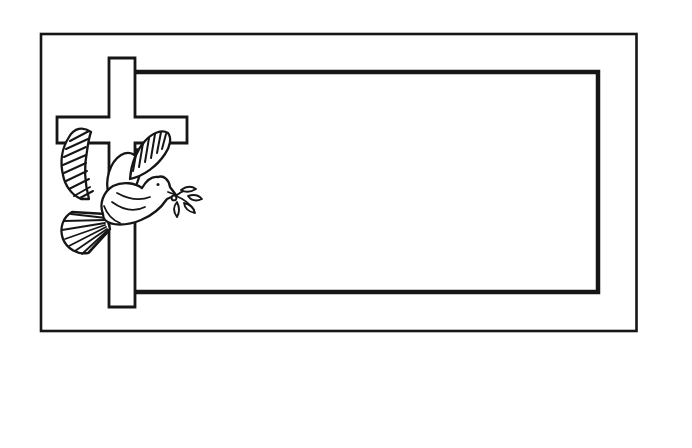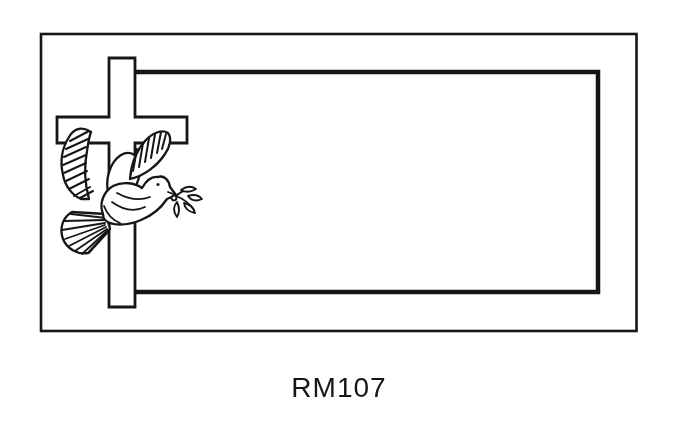--- a/index.html
+++ b/index.html
@@ -104,14 +104,13 @@
           <path d="M 181,190 Q 189,184 196,189 Q 188,194 181,190 Z"></path>
           <path d="M 188,196 Q 197,193 202,199 Q 193,203 188,196 Z"></path>
           <path d="M 184,203 Q 193,205 195,213 Q 185,211 184,203 Z"></path>
           <path d="M 177,202 Q 181,210 177,217 Q 171,209 177,202 Z"></path>
           <circle cx="174" cy="198" r="2.4"></circle>
         </g>
       </g>
     </g>
   </svg>
 
-  <div class="caption">RM107</div>
 </div>
 
 </body></html>

